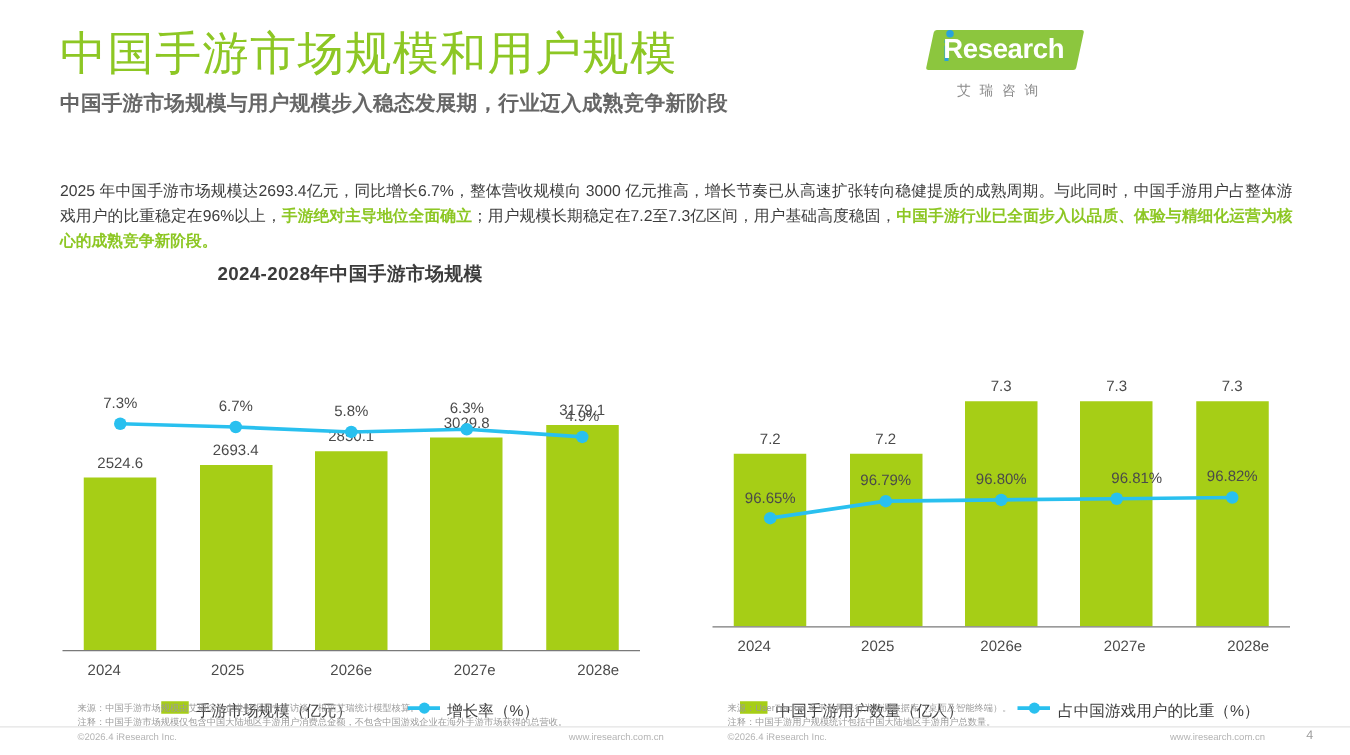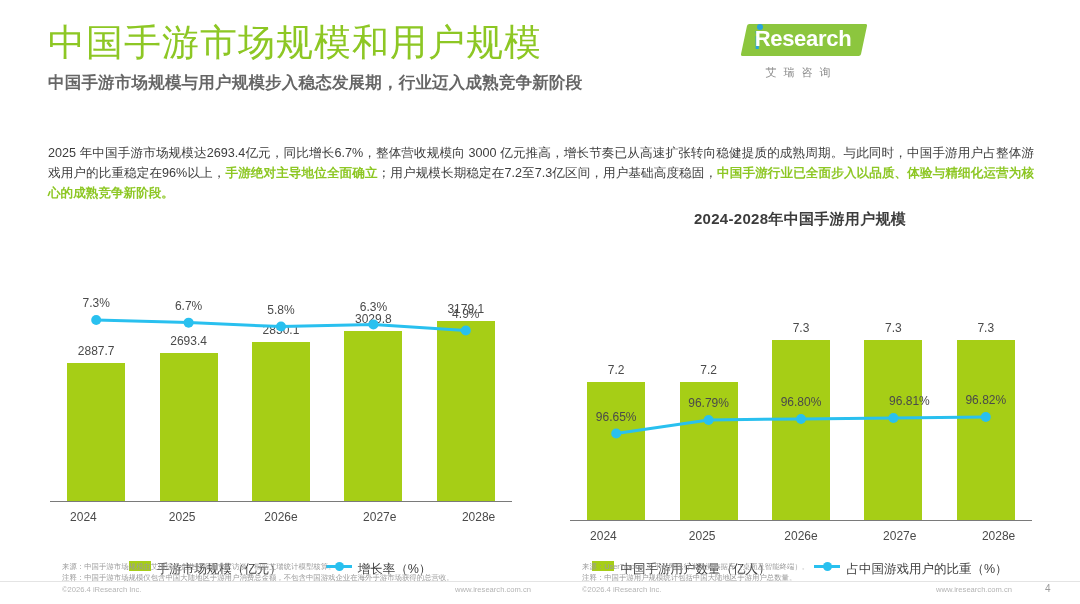--- a/index.html
+++ b/index.html
@@ -168,24 +168,25 @@
       <div class="logo-word">Research</div>
     </div>
     <div class="logo-cn">艾瑞咨询</div>
   </div>
 
   <div class="para">
     <span>2025 年中国手游市场规模达2693.4亿元，同比增长6.7%，整体营收规模向 3000 亿元推高，增长节奏已从高速扩张转向稳健提质的成熟周期。与此同时，中国手游用户占整体游戏用户的比重稳定在96%以上，</span><span class="hl">手游绝对主导地位全面确立</span><span>；用户规模长期稳定在7.2至7.3亿区间，用户基础高度稳固，</span><span class="hl">中国手游行业已全面步入以品质、体验与精细化运营为核心的成熟竞争新阶段。</span>
   </div>
 
   <div class="panel left">
+    <div class="chart-title">2024-2028年中国手游市场规模</div>
     <div class="plot">
       <div class="bars" id="bars-0">
           <div class="barwrap">
-            <div class="bar-val">2887.7</div>
+            <div class="bar-val">2524.6</div>
             <div class="bar" style="background: rgb(166, 206, 22); height: 138px;"></div>
           </div>
           <div class="barwrap">
             <div class="bar-val">2693.4</div>
             <div class="bar" style="background: rgb(166, 206, 22); height: 148px;"></div>
           </div>
           <div class="barwrap">
             <div class="bar-val">2850.1</div>
             <div class="bar" style="background: rgb(166, 206, 22); height: 159px;"></div>
           </div>
@@ -228,21 +229,20 @@
           <span>手游市场规模（亿元）</span>
         </div>
         <div class="lg">
           <span class="sw-line"></span>
           <span>增长率（%）</span>
         </div>
       </div>
   </div>
 
   <div class="panel right">
-    <div class="chart-title">2024-2028年中国手游用户规模</div>
     <div class="plot">
       <div class="bars" id="bars-1">
           <div class="barwrap">
             <div class="bar-val">7.2</div>
             <div class="bar" style="background: rgb(166, 206, 22); height: 138px;"></div>
           </div>
           <div class="barwrap">
             <div class="bar-val">7.2</div>
             <div class="bar" style="background: rgb(166, 206, 22); height: 138px;"></div>
           </div>

